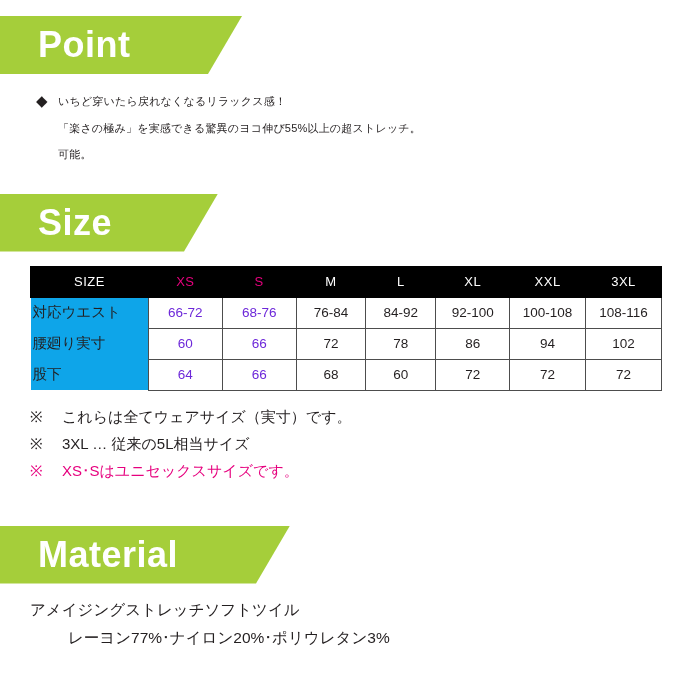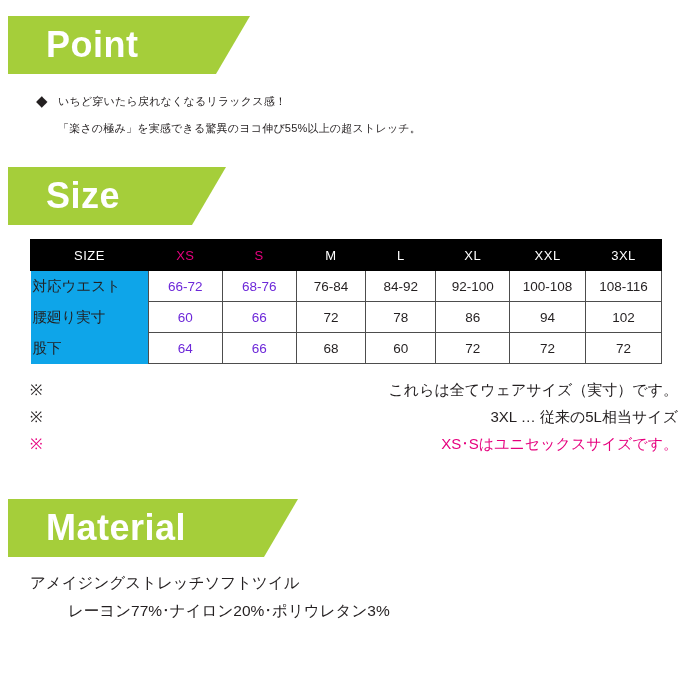--- a/index.html
+++ b/index.html
@@ -13,21 +13,21 @@
     font-family: "Liberation Sans", sans-serif;
     color: #231f20;
     overflow: hidden;
     position: relative;
   }
 
   
   .heading {
     position: relative;
     height: 58px;
-    margin: 8px;
+    margin: 0;
     display: flex;
     align-items: center;
   }
   .heading .band {
     position: absolute;
     left: 0;
     top: 0;
     height: 58px;
     background: #a5ce3a;
     
@@ -123,21 +123,21 @@
     line-height: 27px;
   }
   .note-row {
     display: flex;
     align-items: flex-start;
   }
   .note-mark {
     flex: 0 0 32px;
     width: 32px;
   }
-  .note-text { flex: 1 1 auto; text-align: right; }
+  .note-text { flex: 1 1 auto; }
   .note-text .sub { display: block; padding-left: 0; }
   .note-pink, .note-pink .note-mark { color: #e6007e; }
 
   
   .material-body {
     margin: 12px 22px 0 30px;
     font-size: 15.5px;
     line-height: 28px;
   }
   .material-body .indent { padding-left: 38px; }
@@ -148,20 +148,21 @@
 <div class="heading" id="point-heading">
   <div class="band"></div>
   <div class="htext">Point</div>
 </div>
 
 <div class="point-body">
   <div class="diamond">◆</div>
   <div class="point-lines">
     <div>いちど穿いたら戻れなくなるリラックス感！</div>
     <div>「楽さの極み」を実感できる驚異のヨコ伸び55%以上の超ストレッチ。</div>
+    <div>可能。</div>
   </div>
 </div>
 
 <div class="heading" id="size-heading" style="margin-top:26px;">
   <div class="band"></div>
   <div class="htext">Size</div>
 </div>
 
 <div class="table-wrap">
   <table class="size">

